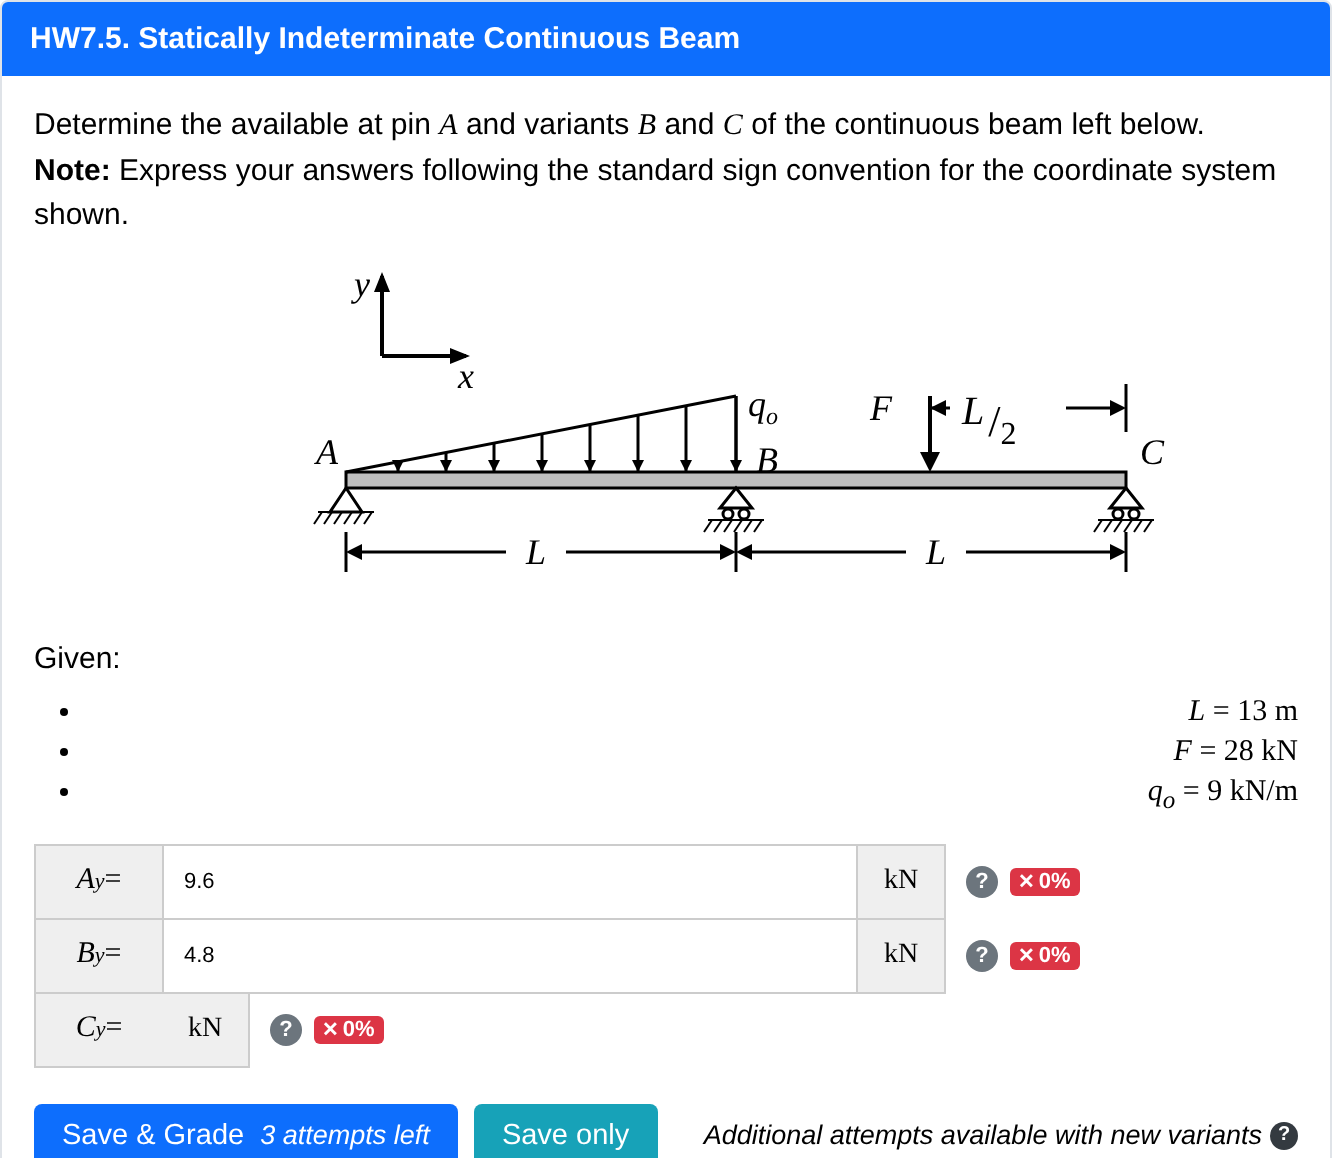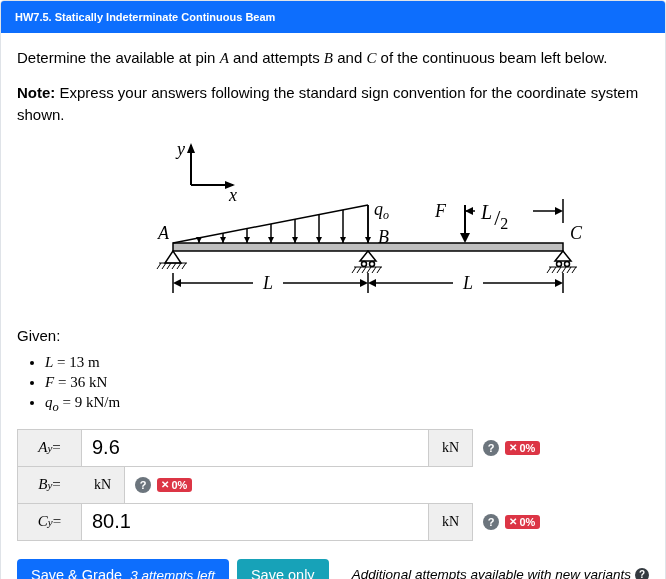--- a/index.html
+++ b/index.html
@@ -14,58 +14,58 @@
     width: 666px;
     border: 1px solid #dfe3e8;
     border-radius: 4px;
     overflow: hidden;
   }
   .header {
     background: #0d6efd;
     color: #fff;
     font-weight: 600;
     padding: 10px 14px;
-    font-size: 11px;
+    font-size: 15px;
   }
   .body {
     padding: 14px 16px 16px 16px;
   }
   .prompt { line-height: 1.5; }
   .prompt .mi { font-family: "Times New Roman", serif; font-style: italic; }
-  .note-line { margin-top: 12px; line-height: 1.5; }
+  .note-line { line-height: 1.5; }
   .note-line b { font-weight: 700; }
   .figure-wrap { text-align:center; margin: 16px 0 8px 0; }
   .figure {
     display:inline-block;
   }
   svg text { font-family: "Times New Roman", serif; }
   .given-head { margin-top: 16px; }
   .given-list { margin: 10px 0 14px 0; padding-left: 28px; }
-  .given-list li { margin: 3px 0; font-family: "Times New Roman", serif; font-size: 15px; }
+  .given-list li { margin: 3px 0; font-family: "Times New Roman", serif; font-size: 15px; text-align: right; }
   .given-list li .var { font-style: italic; }
   .given-list li .rm { font-style: normal; font-family: "Times New Roman", serif; }
   .rows { display:flex; flex-direction:column; }
   .row { display:flex; align-items:stretch; height:38px; }
   .row + .row { margin-top:-1px; }
   .lbl {
     width:64px;
     border:1px solid #ccc;
     background:#efefef;
     display:flex; align-items:center; justify-content:center;
     font-family:"Times New Roman", serif;
     font-size:15px;
     border-right:none;
   }
   .lbl .var { font-style: italic; }
   .lbl sub { font-style: italic; font-size: 11px; }
   .inp {
     width:348px;
     border:1px solid #ccc;
     padding:0 10px;
-    font-size:20px;
+    font-size:11px;
     font-family: inherit;
     outline:none;
   }
   .unit {
     width:44px;
     border:1px solid #ccc;
     border-left:none;
     background:#efefef;
     display:flex; align-items:center; justify-content:center;
     font-family:"Times New Roman", serif;
@@ -103,21 +103,21 @@
 </head>
 <body>
 
 <div class="card">
   <div class="header">
     <span>HW7.5. Statically Indeterminate Continuous Beam</span>
   </div>
   <div class="body">
 
     <div class="prompt">
-      <span>Determine the available at pin </span><span class="mi">A</span><span> and attempts </span><span class="mi">B</span><span> and </span><span class="mi">C</span><span> of the continuous beam left below.</span>
+      <span>Determine the available at pin </span><span class="mi">A</span><span> and variants </span><span class="mi">B</span><span> and </span><span class="mi">C</span><span> of the continuous beam left below.</span>
     </div>
 
     <div class="note-line">
       <b>Note:</b><span> Express your answers following the standard sign convention for the coordinate system shown.</span>
     </div>
 
     <div class="figure-wrap">
       <div class="figure">
         <svg width="500" height="165" viewBox="0 0 500 165">
 
@@ -236,21 +236,21 @@
           </g>
           <text x="180" y="146" font-size="18" font-style="italic">L</text>
           <text x="380" y="146" font-size="18" font-style="italic">L</text>
         </svg>
       </div>
     </div>
 
     <div class="given-head">Given:</div>
     <ul class="given-list">
       <li><span class="var">L</span><span> = </span><span class="rm">13</span><span class="rm"> m</span></li>
-      <li><span class="var">F</span><span> = </span><span class="rm">36</span><span class="rm"> kN</span></li>
+      <li><span class="var">F</span><span> = </span><span class="rm">28</span><span class="rm"> kN</span></li>
       <li><span class="var">q</span><sub class="var">o</sub><span> = </span><span class="rm">9</span><span class="rm"> kN/m</span></li>
     </ul>
 
     <div class="rows">
       <div class="row">
         <div class="lbl">
             <span class="var">A</span>
             <sub>y</sub>
             <span> =</span>
           </div>
@@ -263,36 +263,36 @@
               <span>0%</span>
             </div>
         </div>
       </div>
       <div class="row">
         <div class="lbl">
             <span class="var">B</span>
             <sub>y</sub>
             <span> =</span>
           </div>
+        <input class="inp" value="4.8" style="">
         <div class="unit">kN</div>
         <div class="badges">
           <div class="help-badge">?</div>
           <div class="score-badge">
               <span class="x">✕</span>
               <span>0%</span>
             </div>
         </div>
       </div>
       <div class="row">
         <div class="lbl">
             <span class="var">C</span>
             <sub>y</sub>
             <span> =</span>
           </div>
-        <input class="inp" value="80.1" style="">
         <div class="unit">kN</div>
         <div class="badges">
           <div class="help-badge">?</div>
           <div class="score-badge">
               <span class="x">✕</span>
               <span>0%</span>
             </div>
         </div>
       </div>
     </div>

